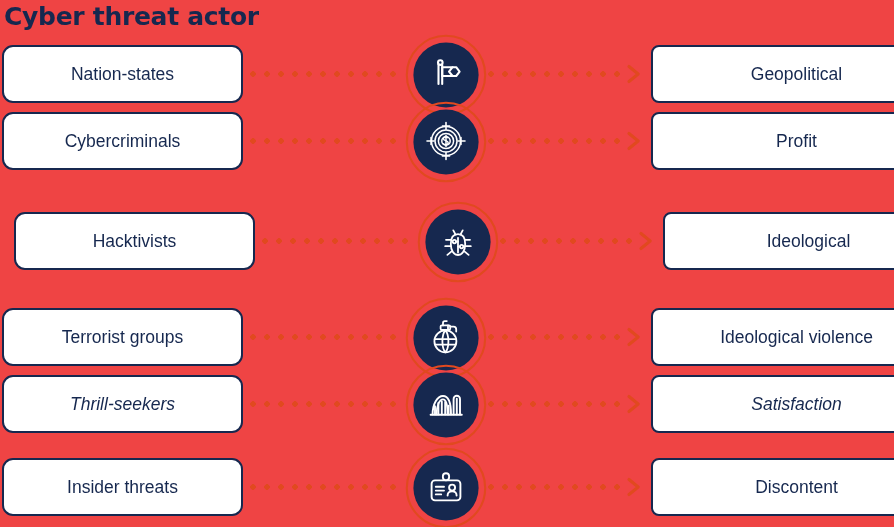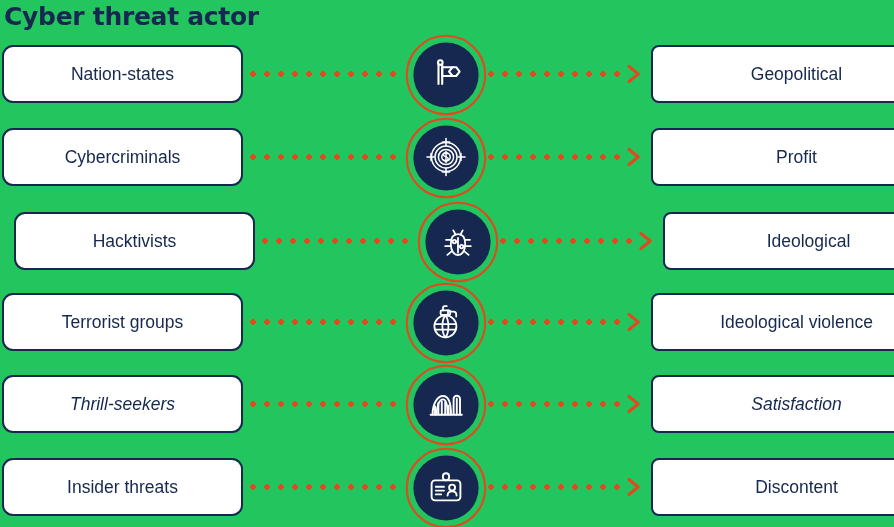--- a/index.html
+++ b/index.html
@@ -12,21 +12,21 @@
     height: 527px;
     font-family: "Liberation Sans", sans-serif;
     overflow: hidden;
     position: relative;
   }
 
   .diagram {
     position: relative;
     width: 894px;
     height: 527px;
-    background: #22c55e;
+    background: #ef4444;
   }
 
   
   .headers {
     position: absolute;
     top: 0;
     left: 0;
     width: 894px;
     height: 40px;
   }
@@ -151,21 +151,21 @@
     <div class="arrow-head">
       <svg width="16" height="20" viewBox="0 0 16 20" aria-hidden="true">
         <path d="M3 2.5 L12.2 10 L3 17.5" fill="none" stroke="#E1491F" stroke-width="3.1" stroke-linecap="round" stroke-linejoin="round"></path>
       </svg>
     </div>
 
     <div class="box right">
       <span class="box-label">Geopolitical</span>
     </div>
   </div>
-      <div class="row" style="top: 128px;">
+      <div class="row" style="top: 112px;">
     <div class="box left">
       <span class="box-label">Cybercriminals</span>
     </div>
 
     <div class="dots seg-a"></div>
 
     <div class="medallion">
       <svg width="82" height="82" viewBox="0 0 82 82" aria-hidden="true">
         <circle cx="41" cy="41" r="39.2" fill="none" stroke="#E1491F" stroke-width="2.1"></circle>
         <circle cx="41" cy="41" r="32.6" fill="#16284F"></circle>
@@ -232,21 +232,21 @@
     <div class="arrow-head">
       <svg width="16" height="20" viewBox="0 0 16 20" aria-hidden="true">
         <path d="M3 2.5 L12.2 10 L3 17.5" fill="none" stroke="#E1491F" stroke-width="3.1" stroke-linecap="round" stroke-linejoin="round"></path>
       </svg>
     </div>
 
     <div class="box right">
       <span class="box-label">Ideological</span>
     </div>
   </div>
-      <div class="row" style="top: 293px;">
+      <div class="row" style="top: 308px;">
     <div class="box left">
       <span class="box-label">Terrorist groups</span>
     </div>
 
     <div class="dots seg-a"></div>
 
     <div class="medallion">
       <svg width="82" height="82" viewBox="0 0 82 82" aria-hidden="true">
         <circle cx="41" cy="41" r="39.2" fill="none" stroke="#E1491F" stroke-width="2.1"></circle>
         <circle cx="41" cy="41" r="32.6" fill="#16284F"></circle>

